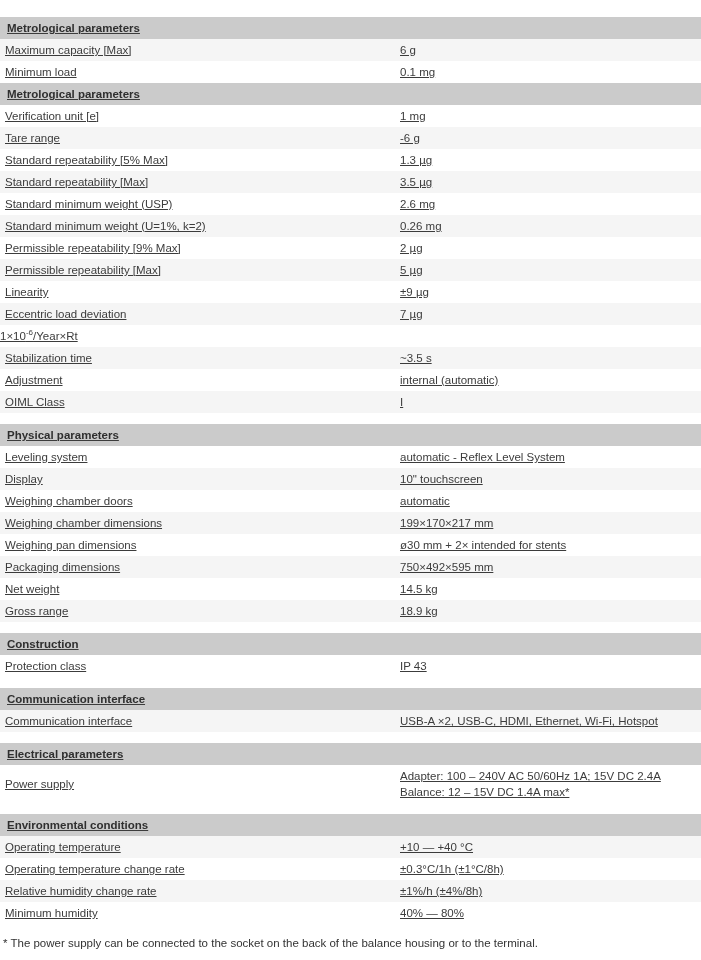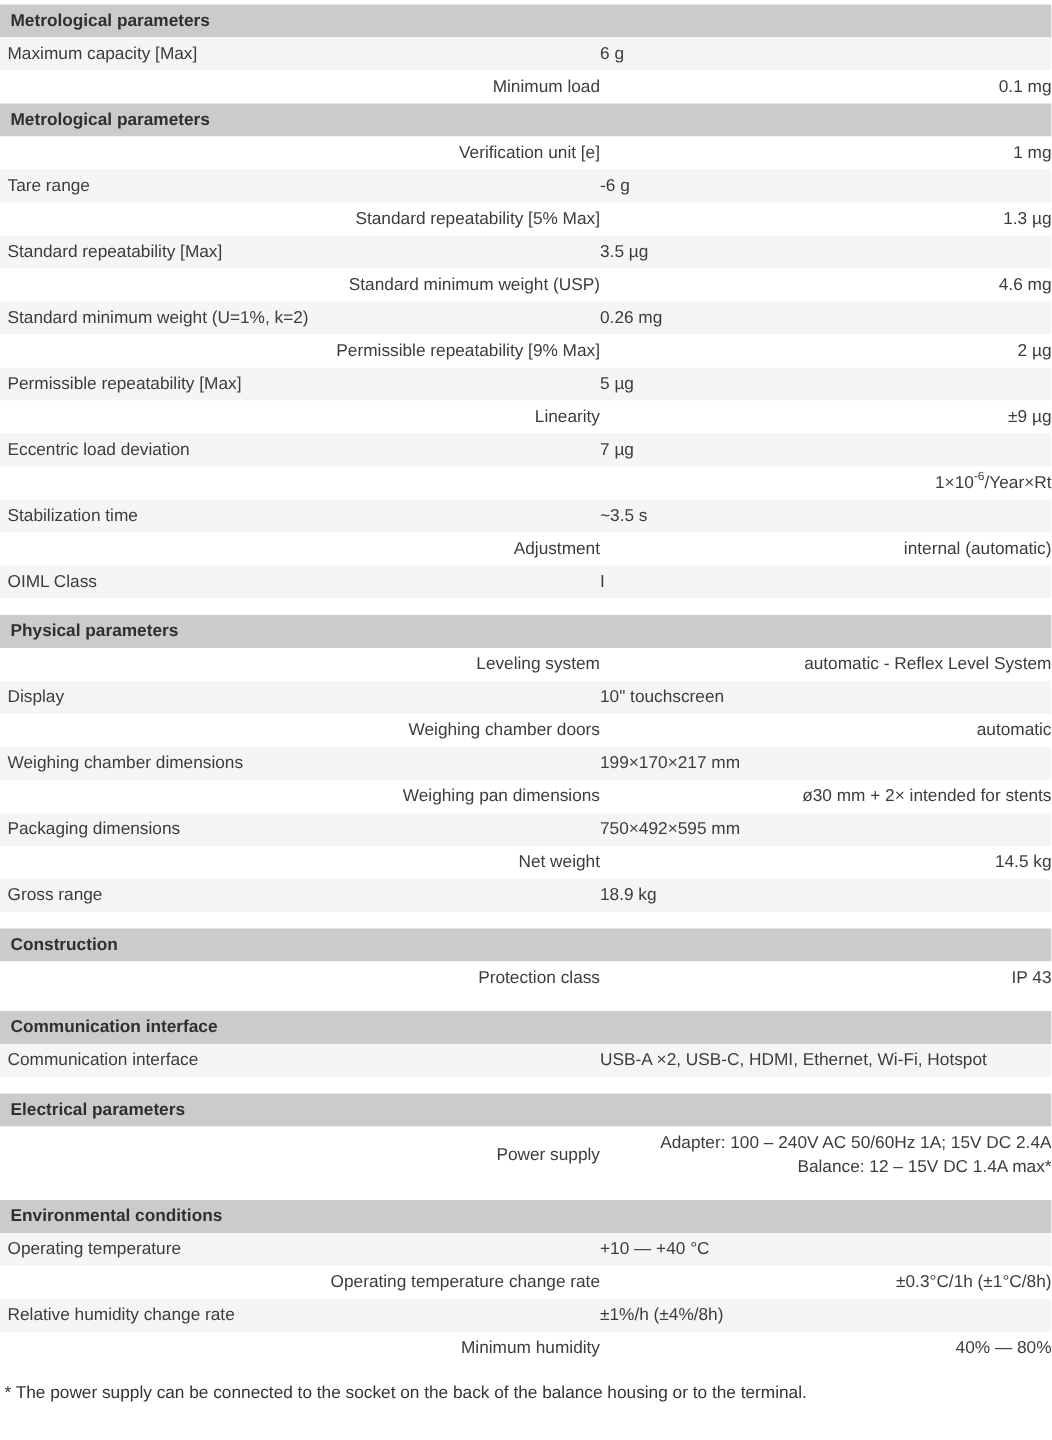--- a/index.html
+++ b/index.html
@@ -7,22 +7,23 @@
     padding: 0;
     background: #ffffff;
   }
   body {
     width: 701px;
     font-family: "Liberation Sans", sans-serif;
     color: #3c3c3c;
     -webkit-font-smoothing: antialiased;
   }
   #spec-table {
-    padding-top: 3px;
+    padding-top: 17px;
     width: 701px;
+    text-decoration: underline;
   }
   .section-gap {
     height: 11px;
     background: #ffffff;
   }
   .section-header {
     background: #cbcbcb;
     color: #2f2f2f;
     font-weight: bold;
     font-size: 11.5px;
@@ -33,21 +34,21 @@
   }
   .spec-row {
     display: flex;
     align-items: center;
     min-height: 22px;
     font-size: 11.5px;
     line-height: 14px;
     box-sizing: border-box;
   }
   .spec-row.odd  { background: #f5f5f5; }
-  .spec-row.even { background: #ffffff; text-align: right; }
+  .spec-row.even { background: #ffffff; }
   .spec-label {
     width: 400px;
     flex-shrink: 0;
     padding-left: 5px;
     box-sizing: border-box;
     color: #3c3c3c;
   }
   .spec-value {
     flex: 1;
     color: #3c3c3c;
@@ -94,21 +95,21 @@
     <div class="spec-row even">
       <div class="spec-label">Standard repeatability [5% Max]</div>
       <div class="spec-value">1.3 µg</div>
     </div>
     <div class="spec-row odd">
       <div class="spec-label">Standard repeatability [Max]</div>
       <div class="spec-value">3.5 µg</div>
     </div>
     <div class="spec-row even">
       <div class="spec-label">Standard minimum weight (USP)</div>
-      <div class="spec-value">4.6 mg</div>
+      <div class="spec-value">2.6 mg</div>
     </div>
     <div class="spec-row odd">
       <div class="spec-label">Standard minimum weight (U=1%, k=2)</div>
       <div class="spec-value">0.26 mg</div>
     </div>
     <div class="spec-row even">
       <div class="spec-label">Permissible repeatability [9% Max]</div>
       <div class="spec-value">2 µg</div>
     </div>
     <div class="spec-row odd">

